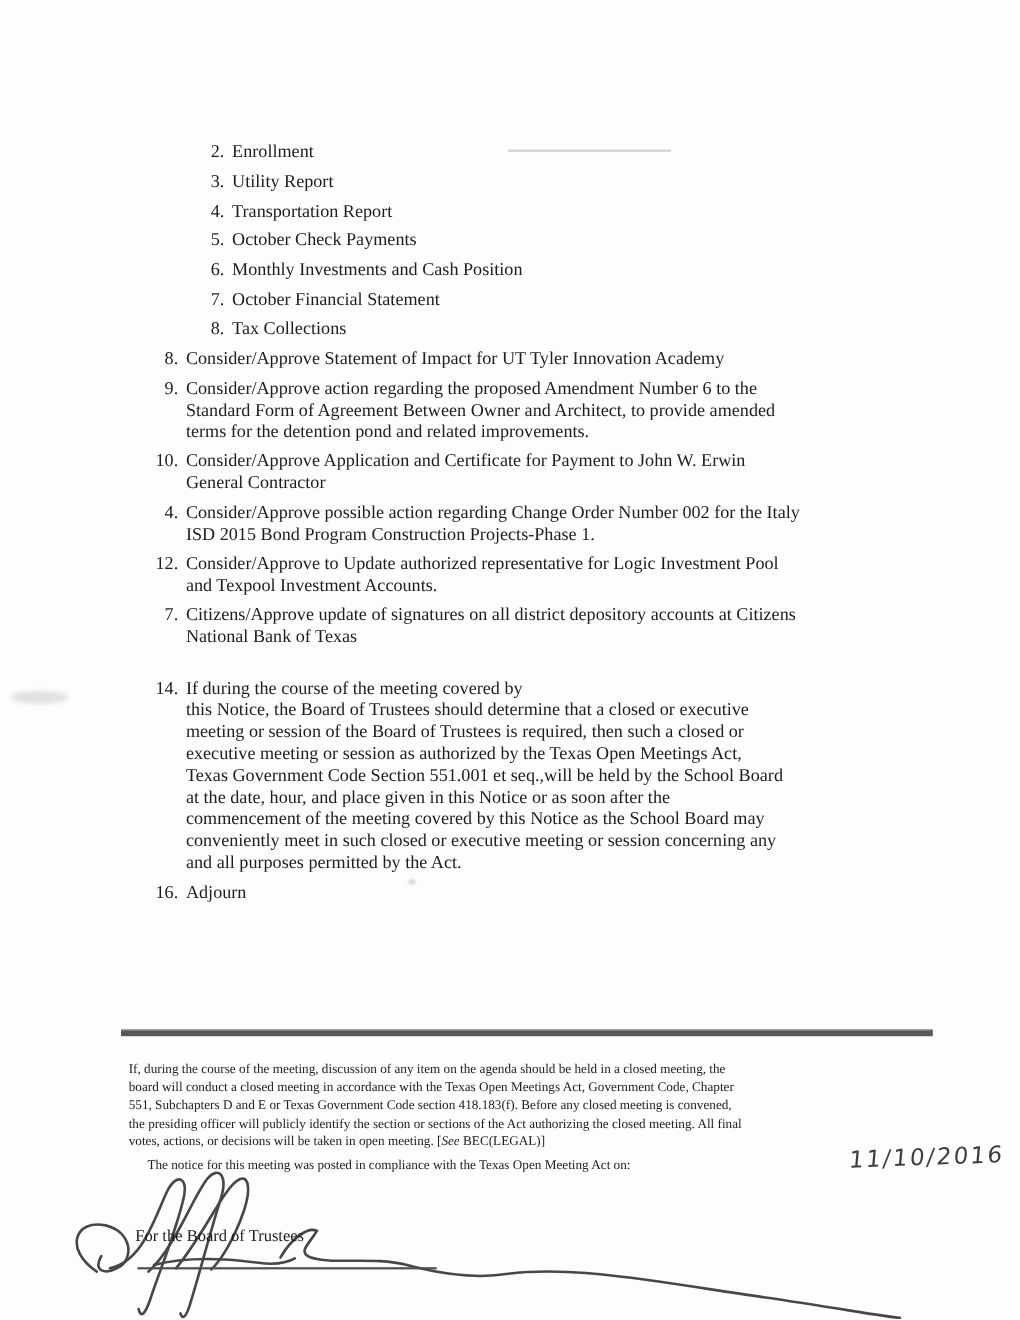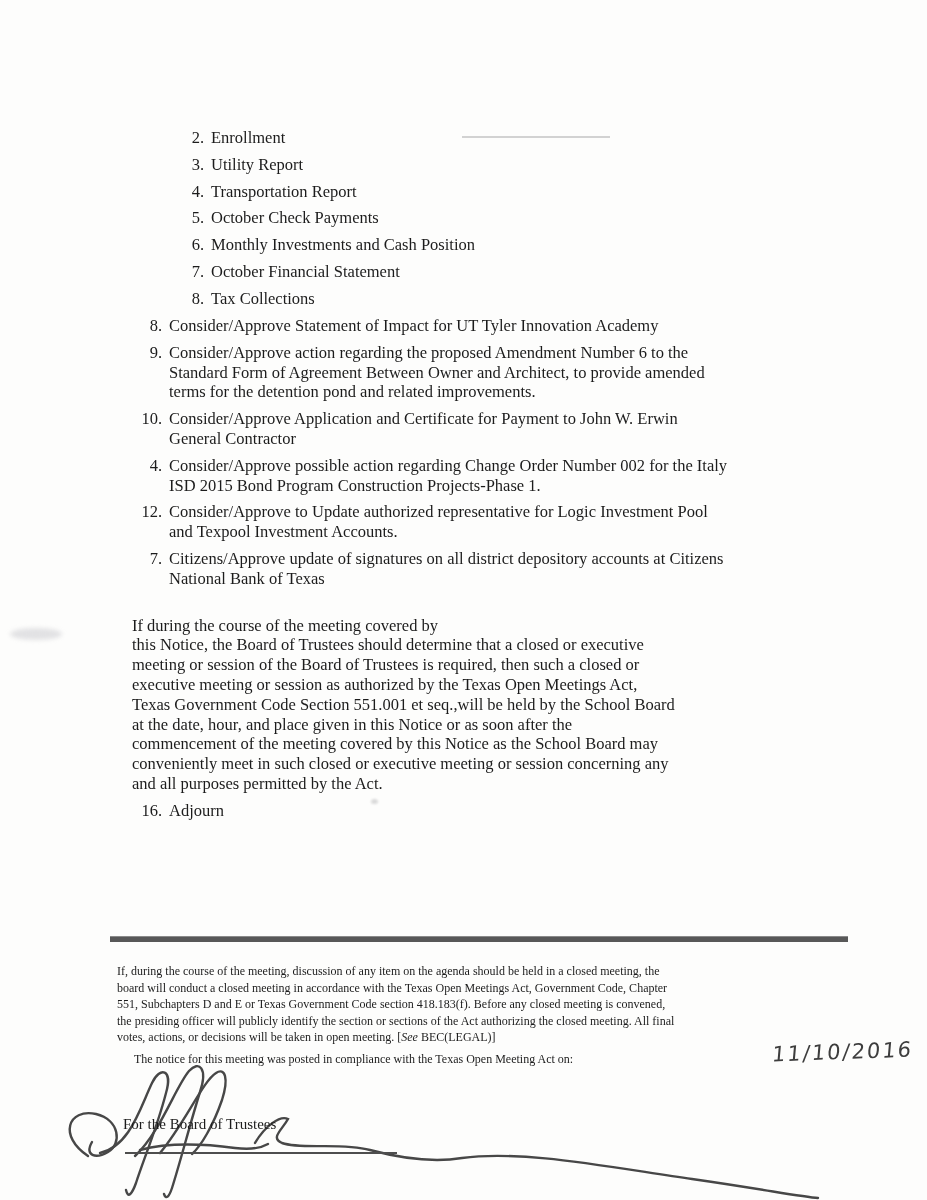--- a/index.html
+++ b/index.html
@@ -108,20 +108,21 @@
         <span class="num">12.</span>
         <span class="txt">Consider/Approve to Update authorized representative for Logic Investment Pool
 and Texpool Investment Accounts.</span>
       </div>
     <div class="row">
         <span class="num">7.</span>
         <span class="txt">Citizens/Approve update of signatures on all district depository accounts at Citizens
 National Bank of Texas</span>
       </div>
     <div class="row gap-before">
+        <span class="num">14.</span>
         <span class="txt">If during the course of the meeting covered by
 this Notice, the Board of Trustees should determine that a closed or executive
 meeting or session of the Board of Trustees is required, then such a closed or
 executive meeting or session as authorized by the Texas Open Meetings Act,
 Texas Government Code Section 551.001 et seq.,will be held by the School Board
 at the date, hour, and place given in this Notice or as soon after the
 commencement of the meeting covered by this Notice as the School Board may
 conveniently meet in such closed or executive meeting or session concerning any
 and all purposes permitted by the Act.</span>
       </div>

